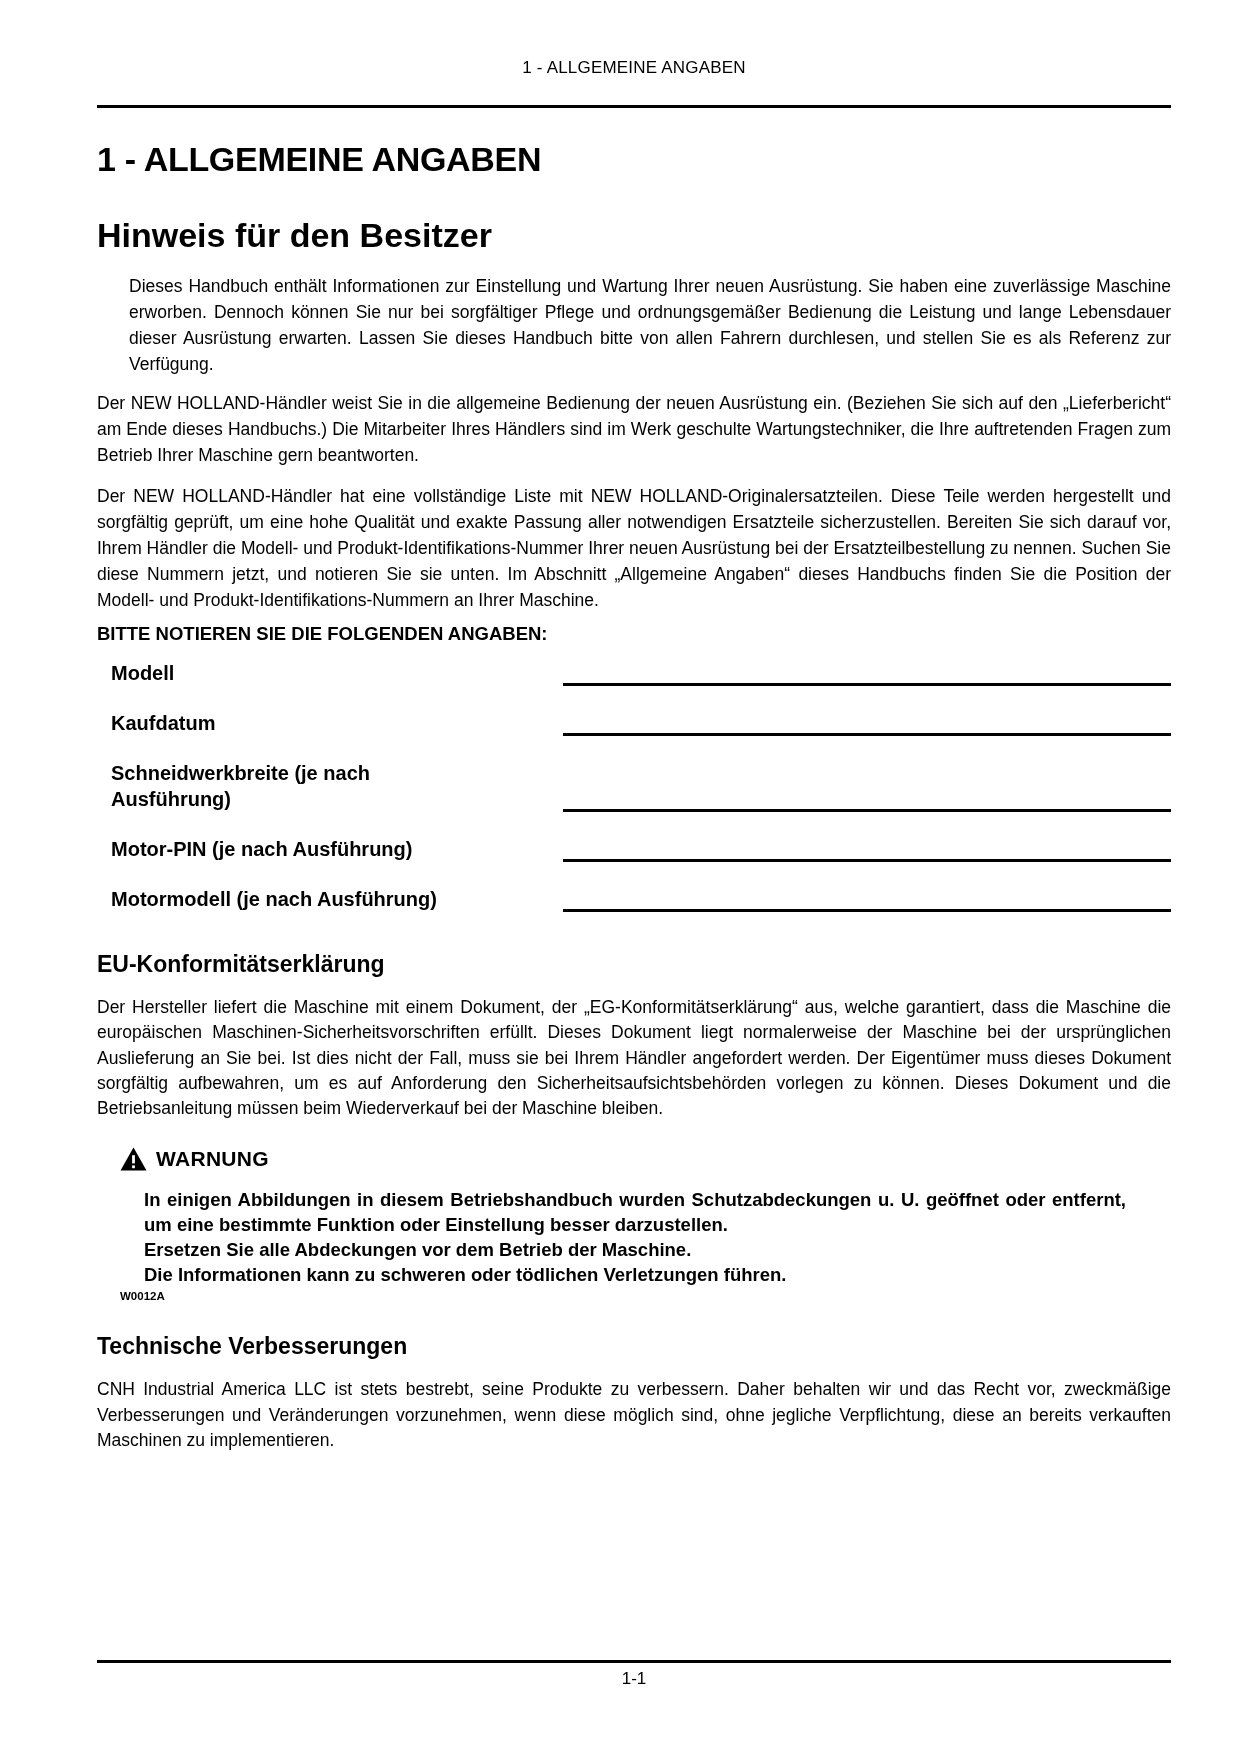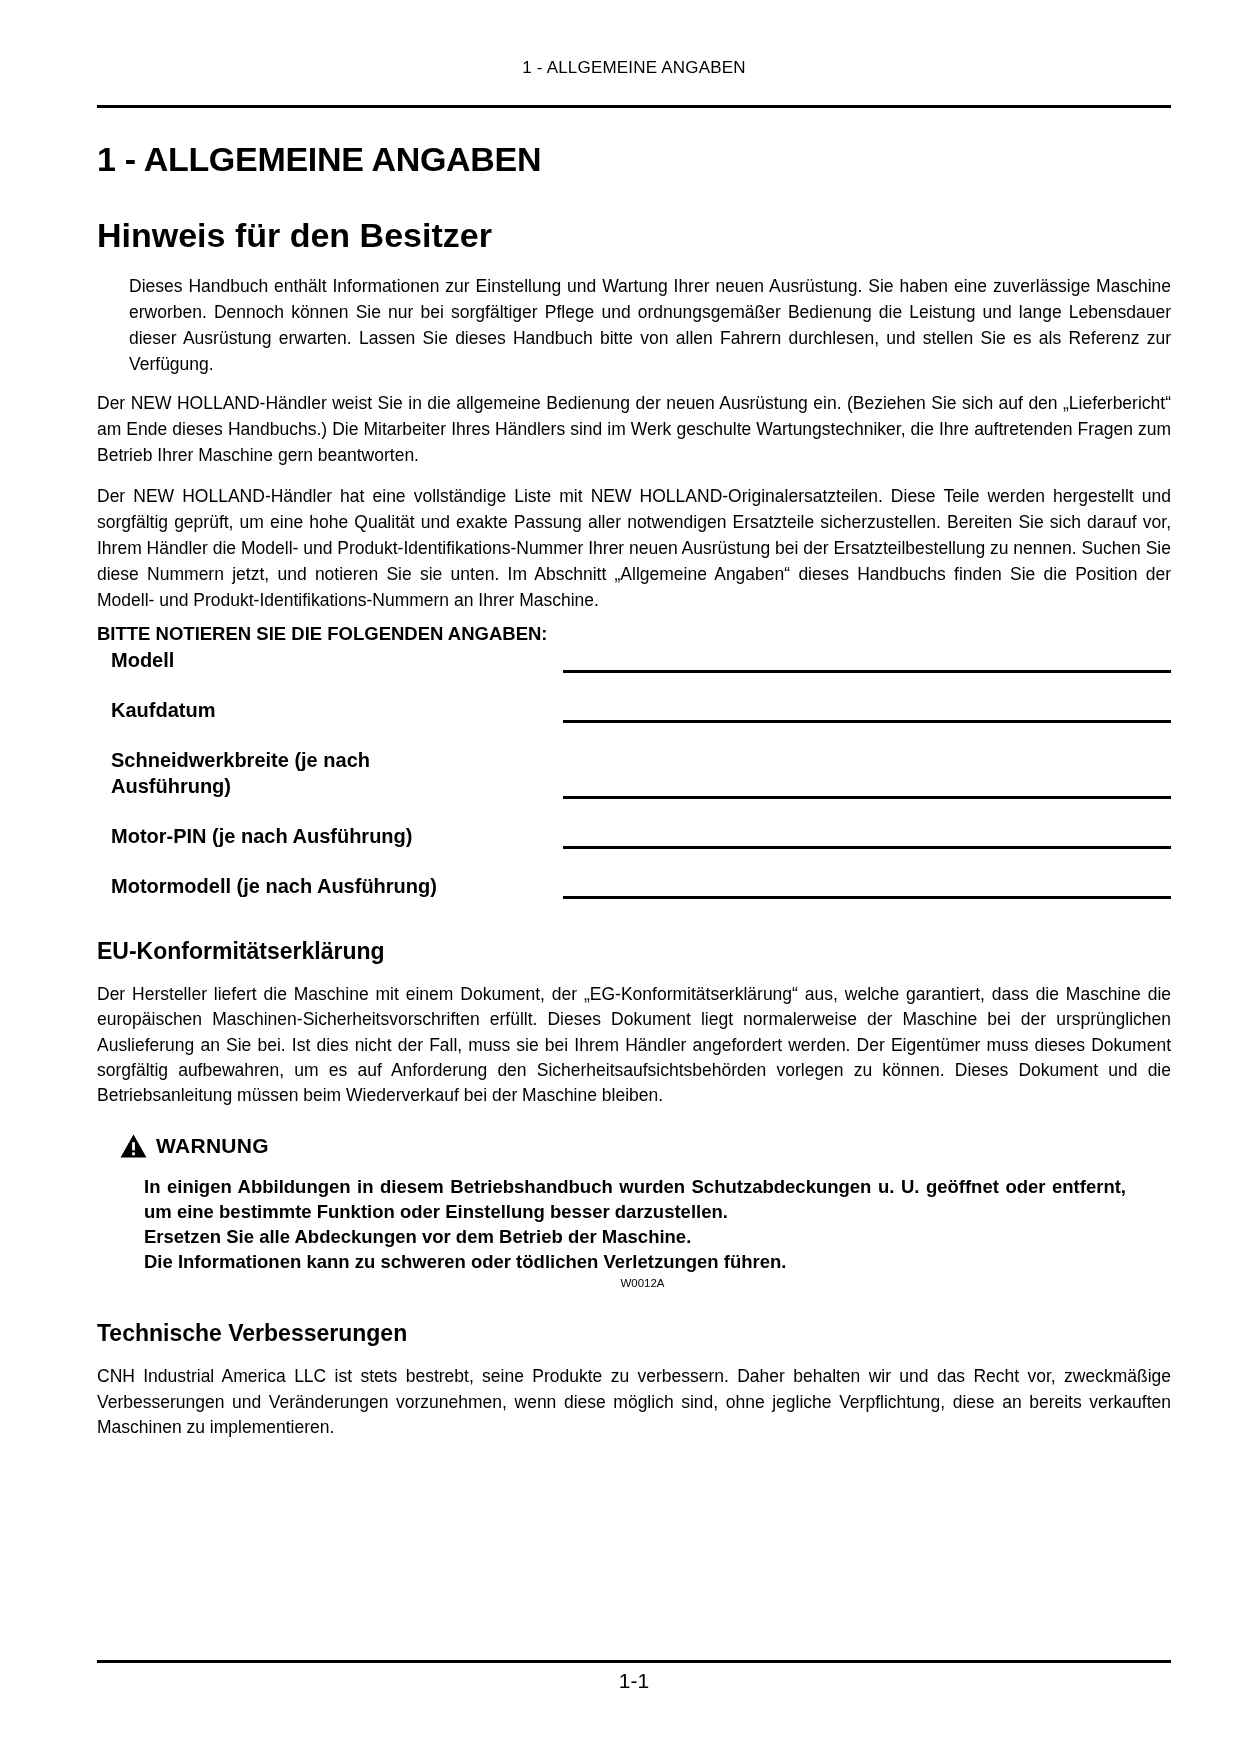--- a/index.html
+++ b/index.html
@@ -50,20 +50,21 @@
   .par-1 { margin-top: 23px; margin-left: 32px; }
   .par-2 { margin-top: 13px; }
   .par-3 { margin-top: 15px; }
   .record-label {
     margin-top: 8px;
     font-size: 18.5px;
     font-weight: bold;
     line-height: 26px;
   }
   .fields {
+    margin-top: 13px;
   }
   .field-row {
     display: flex;
     align-items: flex-end;
     margin-bottom: 24px;
     padding-left: 14px;
   }
   .field-label {
     width: 440px;
     flex: 0 0 440px;
@@ -117,23 +118,23 @@
   }
   .warning-line {
     font-size: 18.5px;
     font-weight: bold;
     line-height: 25px;
     text-align: justify;
   }
   .warning-code {
     margin-top: 3px;
     margin-right: 6px;
-    text-align: center;
+    text-align: left;
     font-size: 11.5px;
-    font-weight: normal;
+    font-weight: bold;
   }
   .tech-heading { margin-top: 30px; }
   .tech-par {
     margin-top: 17px;
     font-size: 17.5px;
     line-height: 25.3px;
     text-align: justify;
   }
   .footer {
     position: absolute;
@@ -141,21 +142,21 @@
     right: 70px;
     top: 1660px;
   }
   .footer-rule {
     height: 3px;
     background: #000000;
   }
   .footer-page {
     margin-top: 6px;
     text-align: center;
-    font-size: 21px;
+    font-size: 17px;
   }
 </style>
 </head>
 <body>
 
 <div class="content">
 
   <div class="running-header">1 - ALLGEMEINE ANGABEN</div>
   <div class="header-rule"></div>
 

